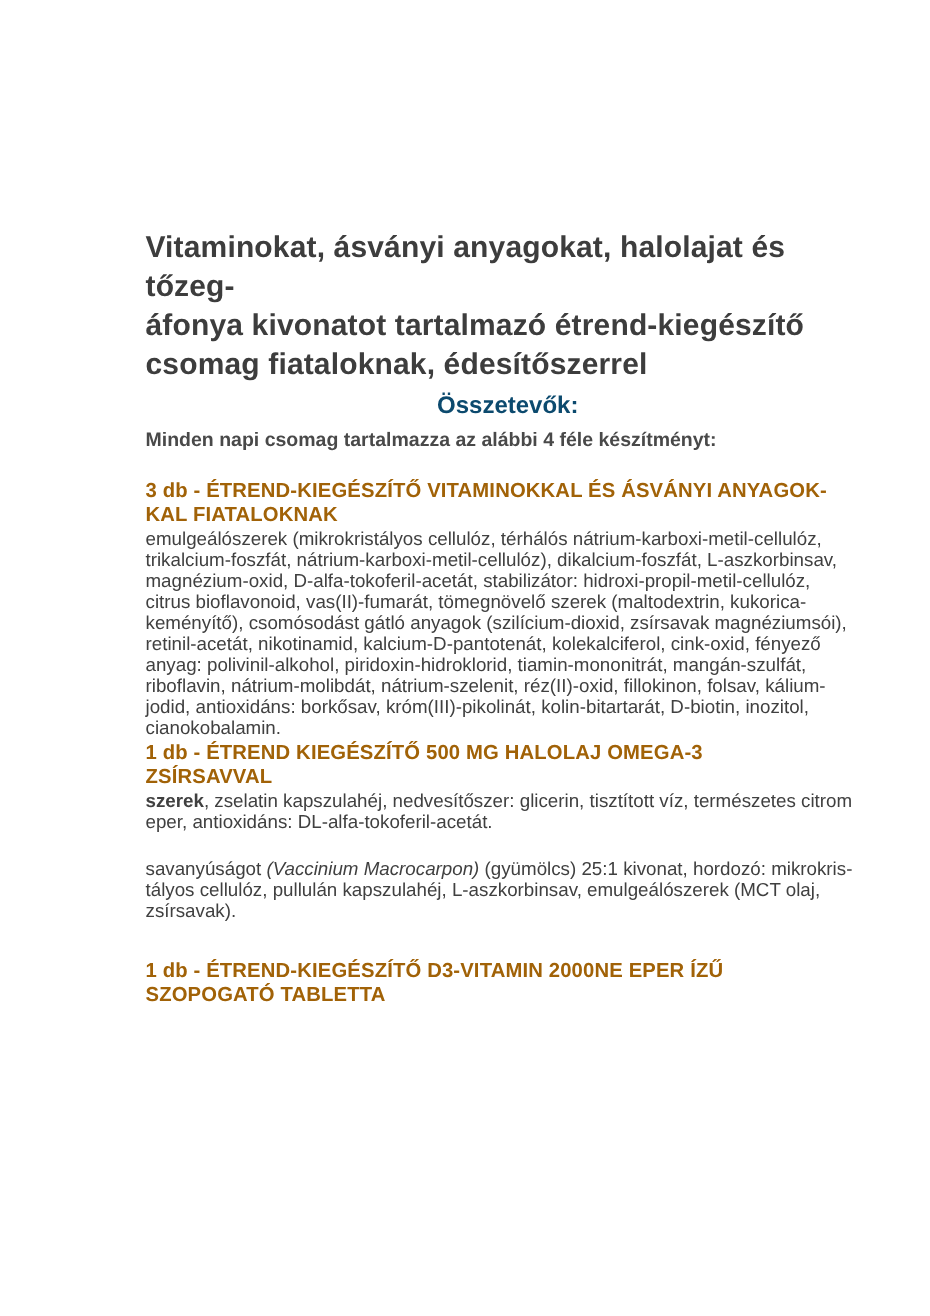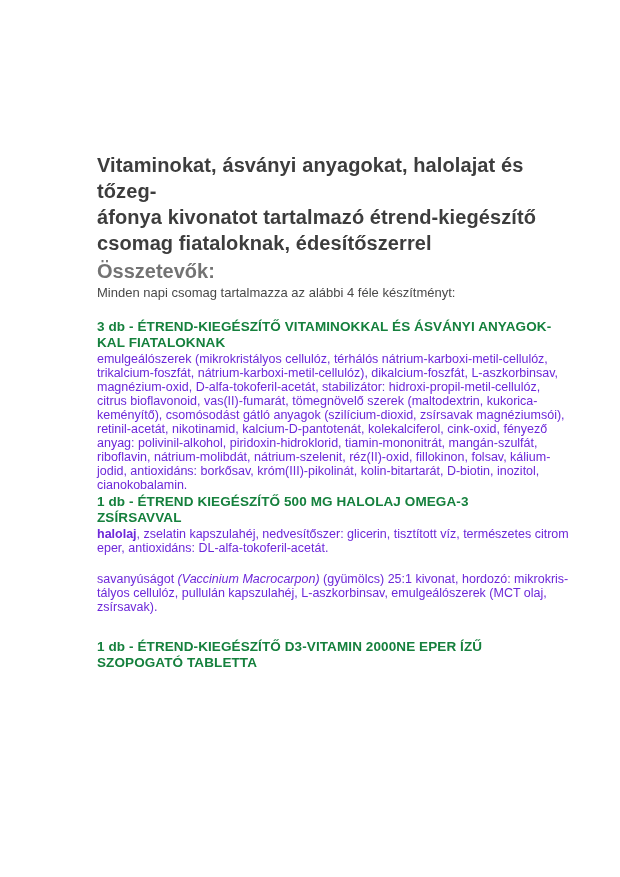--- a/index.html
+++ b/index.html
@@ -22,49 +22,51 @@
   .title {
     margin: 0;
     font-size: 20px;
     line-height: 26px;
     font-weight: bold;
     color: #3d3d3d;
     letter-spacing: 0.1px;
   }
   .subhead {
     margin: 5px 0 0 0;
-    font-size: 20px;
+    font-size: 16px;
     line-height: 20px;
     font-weight: bold;
-    color: #737373;
+    color: #0c4a6e;
+    text-align: center;
   }
   .intro {
     margin: 3px 0 0 0;
     font-size: 13px;
     line-height: 17px;
     color: #494949;
+    font-weight: bold;
   }
   .section { margin: 0; }
   .section.s1 { margin-top: 18px; }
   .section.s2 { margin-top: 2px; }
   .section.s3 { margin-top: 17px; }
   .section.s4 { margin-top: 25px; }
   .sec-head {
     margin: 0;
     font-size: 13.5px;
     line-height: 15.5px;
     font-weight: bold;
-    color: #15803d;
+    color: #a16207;
     letter-spacing: 0.1px;
   }
   .sec-body {
     margin: 2px 0 0 0;
     font-size: 12.5px;
     line-height: 14px;
-    color: #6d28d9;
+    color: #404040;
   }
   .b  { font-weight: bold; }
   .bi { font-weight: normal; font-style: italic; }
 </style>
 </head>
 <body>
 
 <div class="page">
 
   <h1 class="title pre">Vitaminokat, ásványi anyagokat, halolajat és tőzeg-
@@ -86,21 +88,21 @@
 retinil-acetát, nikotinamid, kalcium-D-pantotenát, kolekalciferol, cink-oxid, fényező
 anyag: polivinil-alkohol, piridoxin-hidroklorid, tiamin-mononitrát, mangán-szulfát,
 riboflavin, nátrium-molibdát, nátrium-szelenit, réz(II)-oxid, fillokinon, folsav, kálium-
 jodid, antioxidáns: borkősav, króm(III)-pikolinát, kolin-bitartarát, D-biotin, inozitol,
 cianokobalamin.</span></p>
   </section>
 
   <section class="section s2">
     <h3 class="sec-head pre">1 db - ÉTREND KIEGÉSZÍTŐ 500 MG HALOLAJ OMEGA-3
 ZSÍRSAVVAL</h3>
-    <p class="sec-body pre"><span class="b">halolaj</span><span>, zselatin kapszulahéj, nedvesítőszer: glicerin, tisztított víz, természetes citrom
+    <p class="sec-body pre"><span class="b">szerek</span><span>, zselatin kapszulahéj, nedvesítőszer: glicerin, tisztított víz, természetes citrom
 eper, antioxidáns: DL-alfa-tokoferil-acetát.</span></p>
   </section>
 
   <section class="section s3">
     <p class="sec-body pre"><span>savanyúságot </span><span class="bi">(Vaccinium Macrocarpon)</span><span> (gyümölcs) 25:1 kivonat, hordozó: mikrokris-
 tályos cellulóz, pullulán kapszulahéj, L-aszkorbinsav, emulgeálószerek (MCT olaj,
 zsírsavak).</span></p>
   </section>
 
   <section class="section s4">

